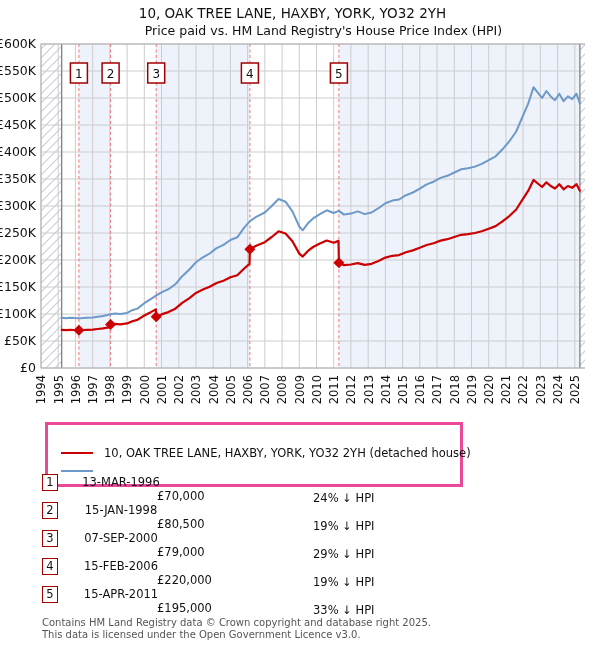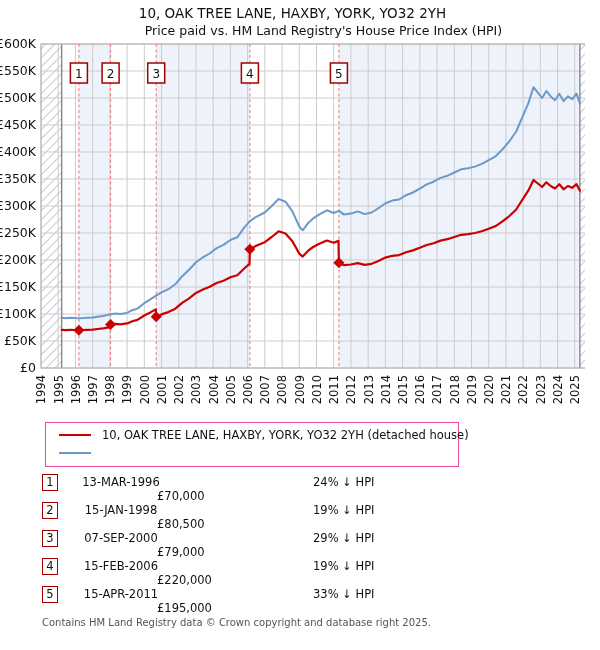--- a/index.html
+++ b/index.html
@@ -5,31 +5,31 @@
   html,body{margin:0;padding:0;background:#fff;}
   .page{position:relative;width:585px;height:650px;background:#ffffff;
         font-family:"DejaVu Sans","Liberation Sans",sans-serif;color:#111;overflow:hidden;}
   .title{position:absolute;top:5px;left:0;width:100%;text-align:center;font-size:13.5px;}
   .subtitle{position:absolute;top:23px;left:0;width:100%;text-align:center;font-size:12.5px;margin-left:31px;}
   svg#chart-svg{position:absolute;top:0;left:0;}
   .xtick{font-size:11.5px;fill:#111;}
   .ytick{font-size:12.5px;fill:#111;}
   .mnum{font-size:12px;fill:#111;}
   .legend{position:absolute;left:45px;top:422px;width:412px;background:#fff;
-          border:1px solid #ec4899;padding:3px 0 4px 0;}
+          border:3px solid #ec4899;padding:19px 0 4px 0;}
   .legend-row{display:flex;align-items:center;height:18px;padding-left:13px;}
   .legend-line{width:32px;height:0;border-top:2.6px solid #000;margin-right:11px;flex:none;}
   .legend-label{font-size:11.5px;white-space:nowrap;}
   .sales-table{position:absolute;left:42px;top:471px;width:440px;}
   .sale-row{position:relative;height:28px;}
   .sale-num{position:absolute;left:0;top:3px;width:14px;height:15px;border:1.6px solid #a00000;
             background:#fff;text-align:center;font-size:11.5px;line-height:15px;}
   .sale-date{position:absolute;left:19px;top:4px;width:120px;text-align:center;font-size:11.5px;}
   .sale-price{position:absolute;left:115px;top:18px;width:108px;font-size:11.5px;}
-  .sale-hpi{position:absolute;left:271px;top:4px;font-size:11.5px;white-space:nowrap;}
+  .sale-hpi{position:absolute;left:271px;top:20px;font-size:11.5px;white-space:nowrap;}
   .footer{position:absolute;left:42px;top:617px;font-size:10px;line-height:11.5px;color:#555;}
 </style>
 </head>
 <body>
 
 <div class="page">
   <div class="title">10, OAK TREE LANE, HAXBY, YORK, YO32 2YH</div>
   <div class="subtitle">Price paid vs. HM Land Registry's House Price Index (HPI)</div>
 
   <svg id="chart-svg" width="600" height="420">
@@ -202,14 +202,15 @@
       <div class="sale-row">
         <div class="sale-num">5</div>
         <div class="sale-date">15-APR-2011</div>
         <div class="sale-price">£195,000</div>
         <div class="sale-hpi">33% ↓ HPI</div>
       </div>
     </div>
 
   <div class="footer">
     <div>Contains HM Land Registry data © Crown copyright and database right 2025.</div>
+    <div>This data is licensed under the Open Government Licence v3.0.</div>
   </div>
 </div>
 
 </body></html>

